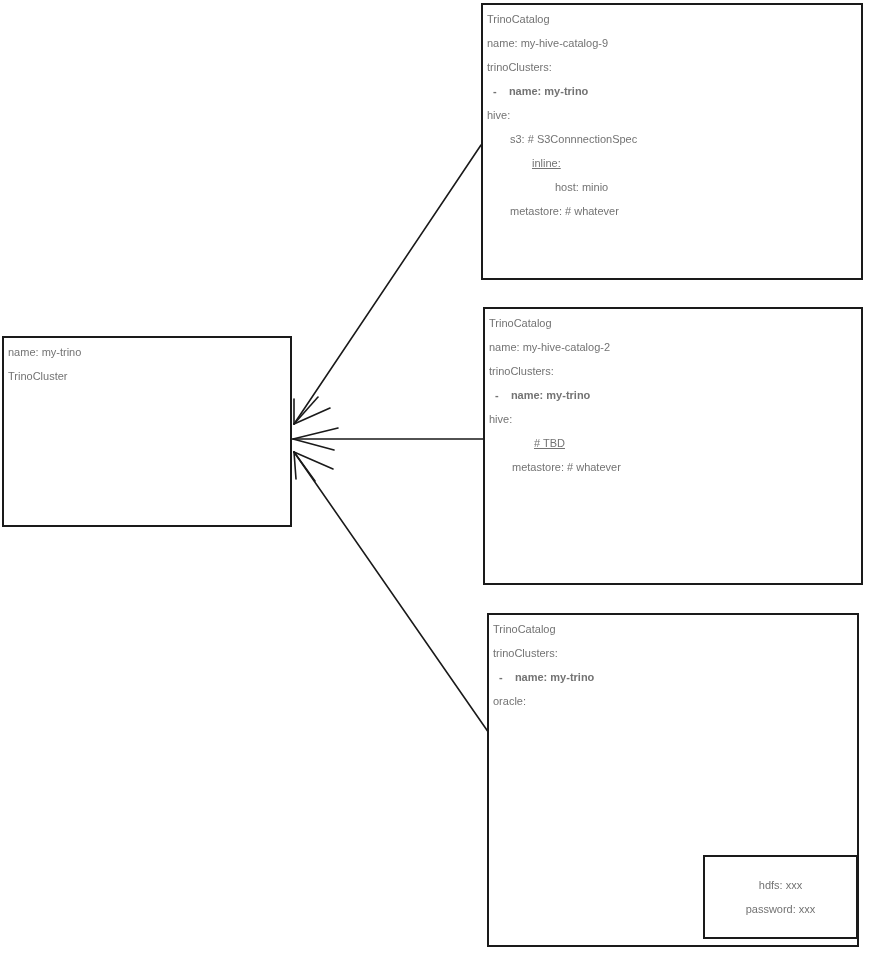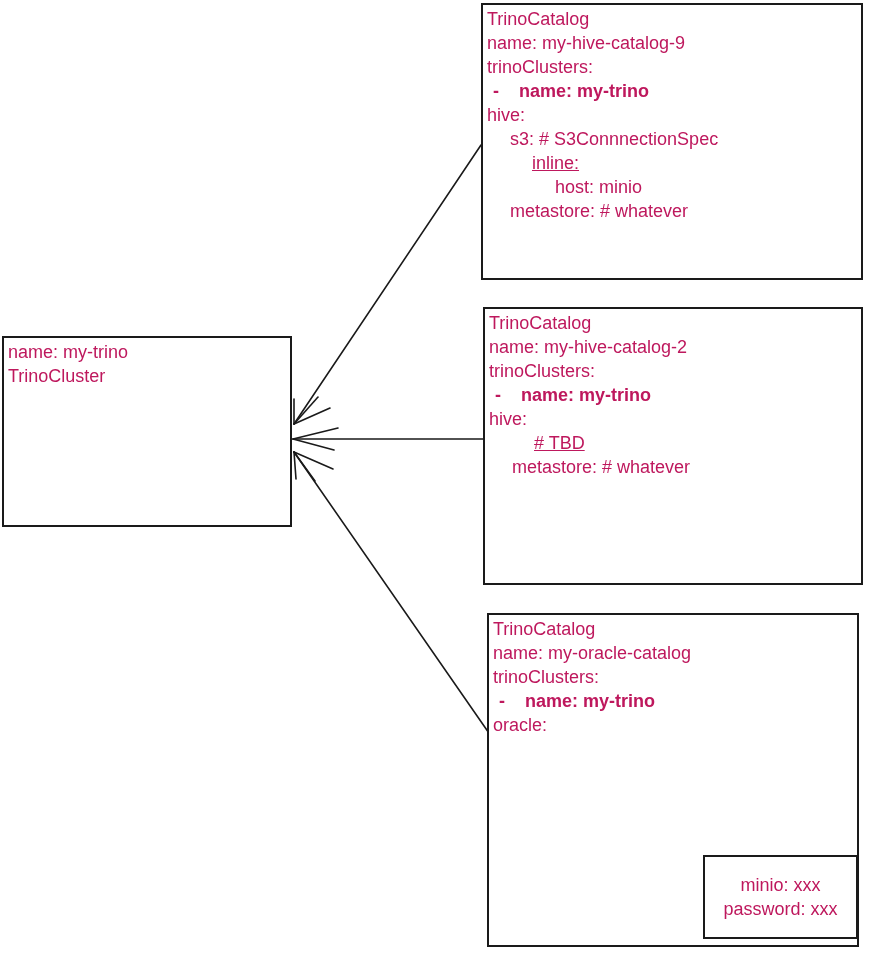--- a/index.html
+++ b/index.html
@@ -34,23 +34,23 @@
     border: 2px solid #1a1a1a;
   }
   .node-body {
     position: absolute;
     left: 4px;
     top: 2px;
     right: 2px;
   }
   .yline {
     font-family: "Liberation Sans", sans-serif;
-    font-size: 18px;
+    font-size: 11px;
     line-height: 24px;
-    color: #be185d;
+    color: #737373;
     white-space: pre;
     letter-spacing: 0px;
   }
   
   .i0  { padding-left: 0px;  }
   .i1  { padding-left: 6px; font-weight: bold;  }
   .i2  { padding-left: 23px; }
   .i4  { padding-left: 45px; text-decoration: underline; }
   .i6  { padding-left: 68px; }
 
@@ -138,25 +138,24 @@
       <div class="yline i1">-    name: my-trino</div>
       <div class="yline i0">hive:</div>
       <div class="yline i4"># TBD</div>
       <div class="yline i2">metastore: # whatever</div>
     </div>
   </div>
 
   <div class="node" id="node-catalog-3">
     <div class="node-body">
       <div class="yline i0">TrinoCatalog</div>
-      <div class="yline i0">name: my-oracle-catalog</div>
       <div class="yline i0">trinoClusters:</div>
       <div class="yline i1">-    name: my-trino</div>
       <div class="yline i0">oracle:</div>
     </div>
 
     <div id="node-credentials" style="left:214px; top:240px;">
-      <div class="yline i0">minio: xxx</div>
+      <div class="yline i0">hdfs: xxx</div>
       <div class="yline i0">password: xxx</div>
     </div>
   </div>
 
 </div>
 
 </body></html>

